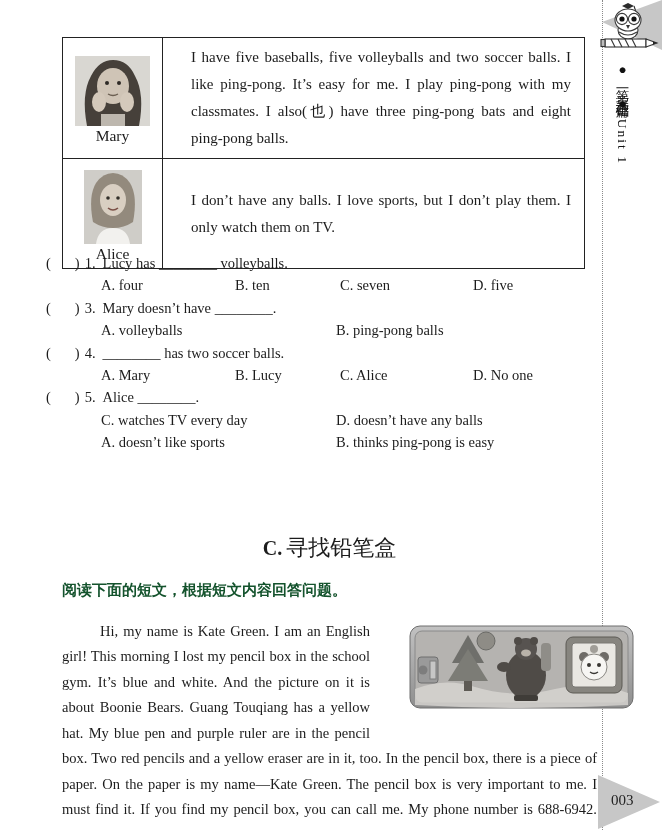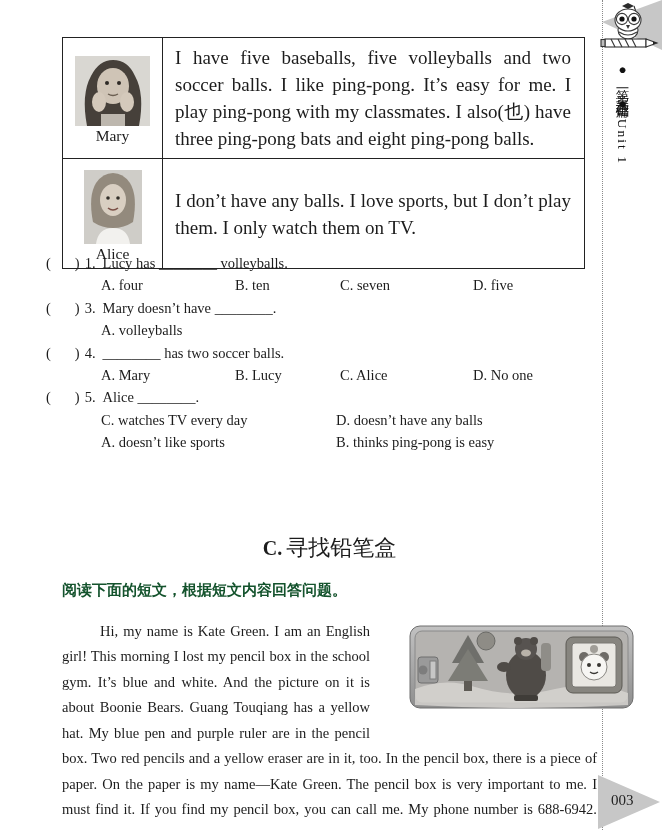--- a/index.html
+++ b/index.html
@@ -17,21 +17,21 @@
     font-size:13.5px;letter-spacing:2px;color:#111;
     font-family:"Liberation Serif",serif;line-height:26px;
   }
   .pagenum-wrap{position:absolute;left:598px;top:775px;width:55px;height:54px;}
   .pagenum-label{position:absolute;left:13px;top:17px;font-size:15px;color:#222;
     font-family:"Liberation Serif",serif;}
   
   .rtable{position:absolute;left:62px;top:37px;width:523px;border-collapse:collapse;}
   .rtable td{border:1.4px solid #222;vertical-align:middle;}
   .cell-photo{width:100px;text-align:center;}
-  .cell-text{padding:6px 13px 6px 12px;font-size:19px;line-height:27px;text-align:justify;}
+  .cell-text{padding:6px 13px 6px 28px;font-size:15px;line-height:27px;text-align:justify;}
   .row-mary{height:96px;}
   .row-alice{height:110px;}
   .photo{display:block;margin:4px auto 0 auto;}
   .photo-caption{font-size:15.5px;line-height:17px;margin-top:1px;border-radius:6px;}
   
   .questions{position:absolute;left:46px;top:252px;width:532px;font-size:14.5px;}
   .q-stem{height:22.4px;line-height:22.4px;white-space:nowrap;}
   .paren-gap{display:inline-block;width:24px;}
   .qnum{margin:0 7px 0 5px;}
   .q-opts{position:relative;height:22.4px;line-height:22.4px;text-align:right;}
@@ -148,20 +148,21 @@
       </div>
     </div>
 
 
     <div data-name="question-3">
       <div class="q-stem">
         <span data-name="answer-paren-open">(</span><span class="paren-gap" data-name="answer-blank"></span><span data-name="answer-paren-close">)</span><span class="qnum" data-name="question-number">3.</span><span data-name="question-stem">Mary doesn’t have ________.</span>
       </div>
       <div class="q-opts" data-name="question-options">
         <span class="opt c1" data-name="option-a">A. volleyballs</span>
+        <span class="opt c2w" data-name="option-b">B. ping-pong balls</span>
       </div>
     </div>
 
     <div data-name="question-4">
       <div class="q-stem">
         <span data-name="answer-paren-open">(</span><span class="paren-gap" data-name="answer-blank"></span><span data-name="answer-paren-close">)</span><span class="qnum" data-name="question-number">4.</span><span data-name="question-stem">________ has two soccer balls.</span>
       </div>
       <div class="q-opts" data-name="question-options">
         <span class="opt c1" data-name="option-a">A. Mary</span>
         <span class="opt c2" data-name="option-b">B. Lucy</span>

